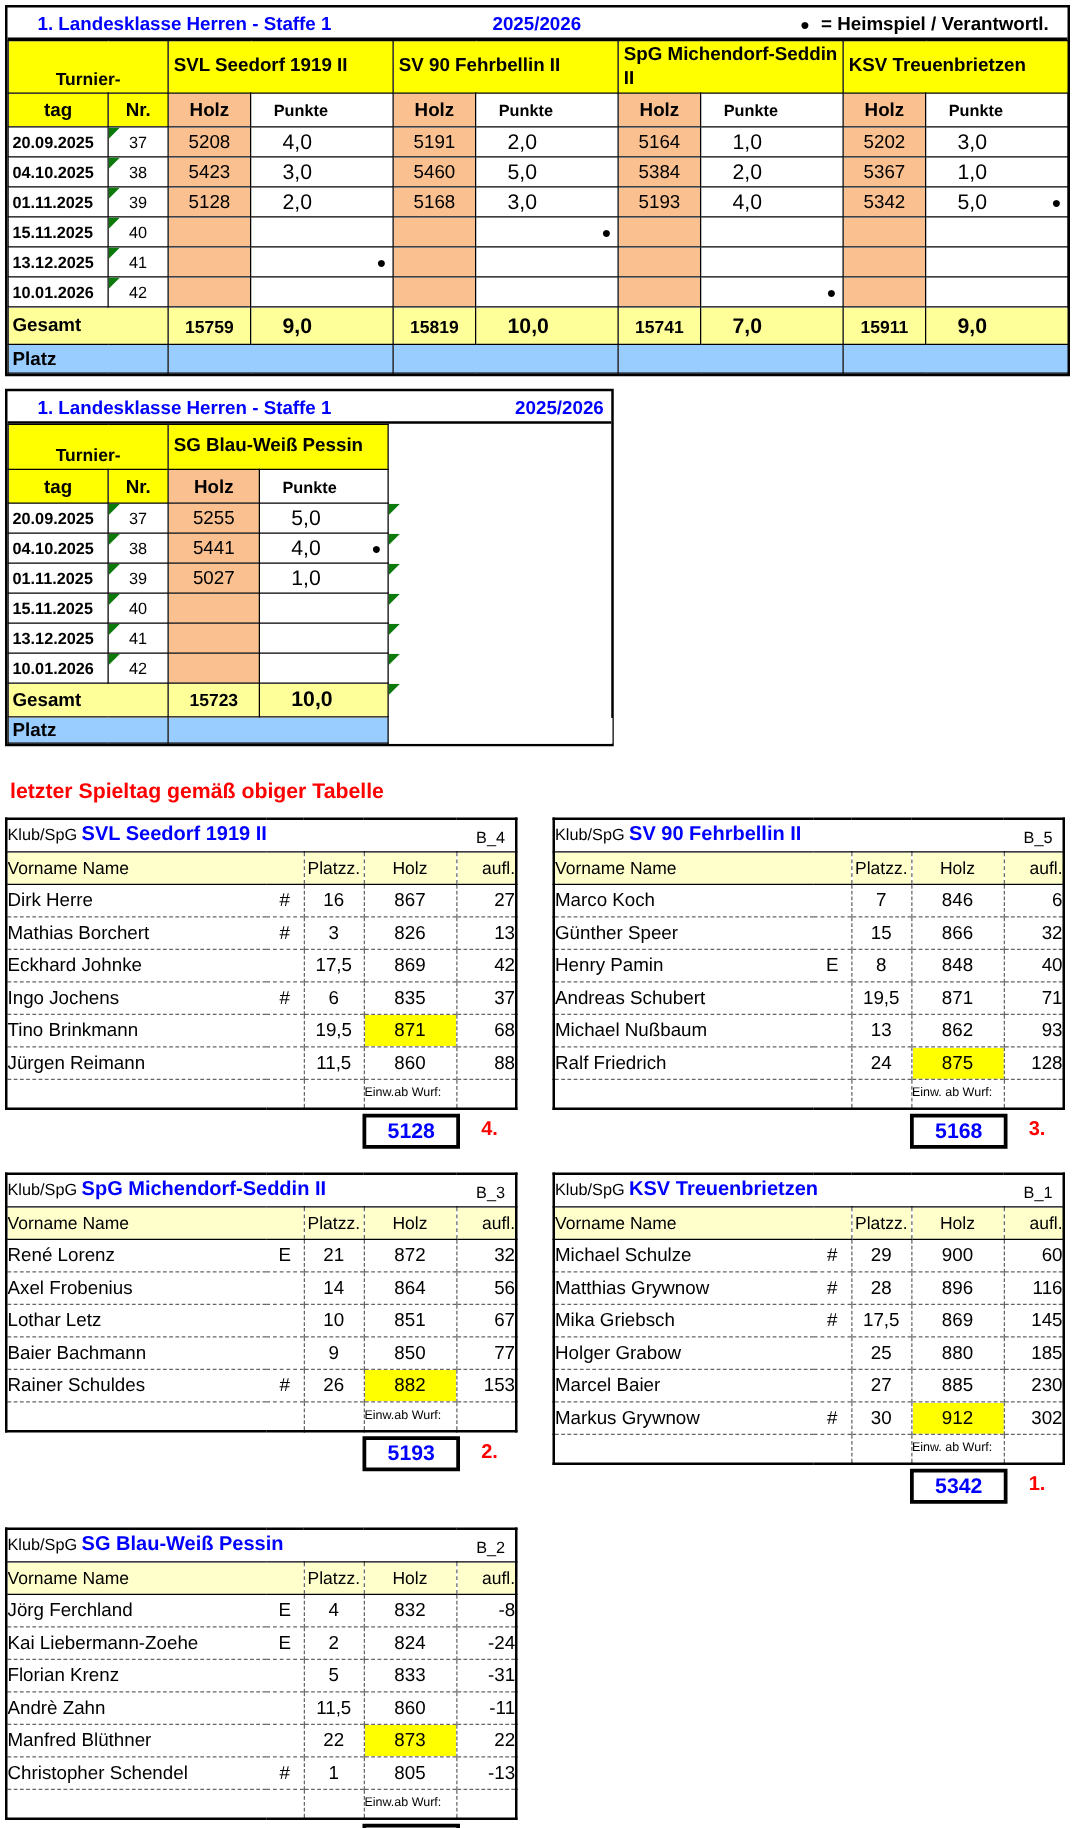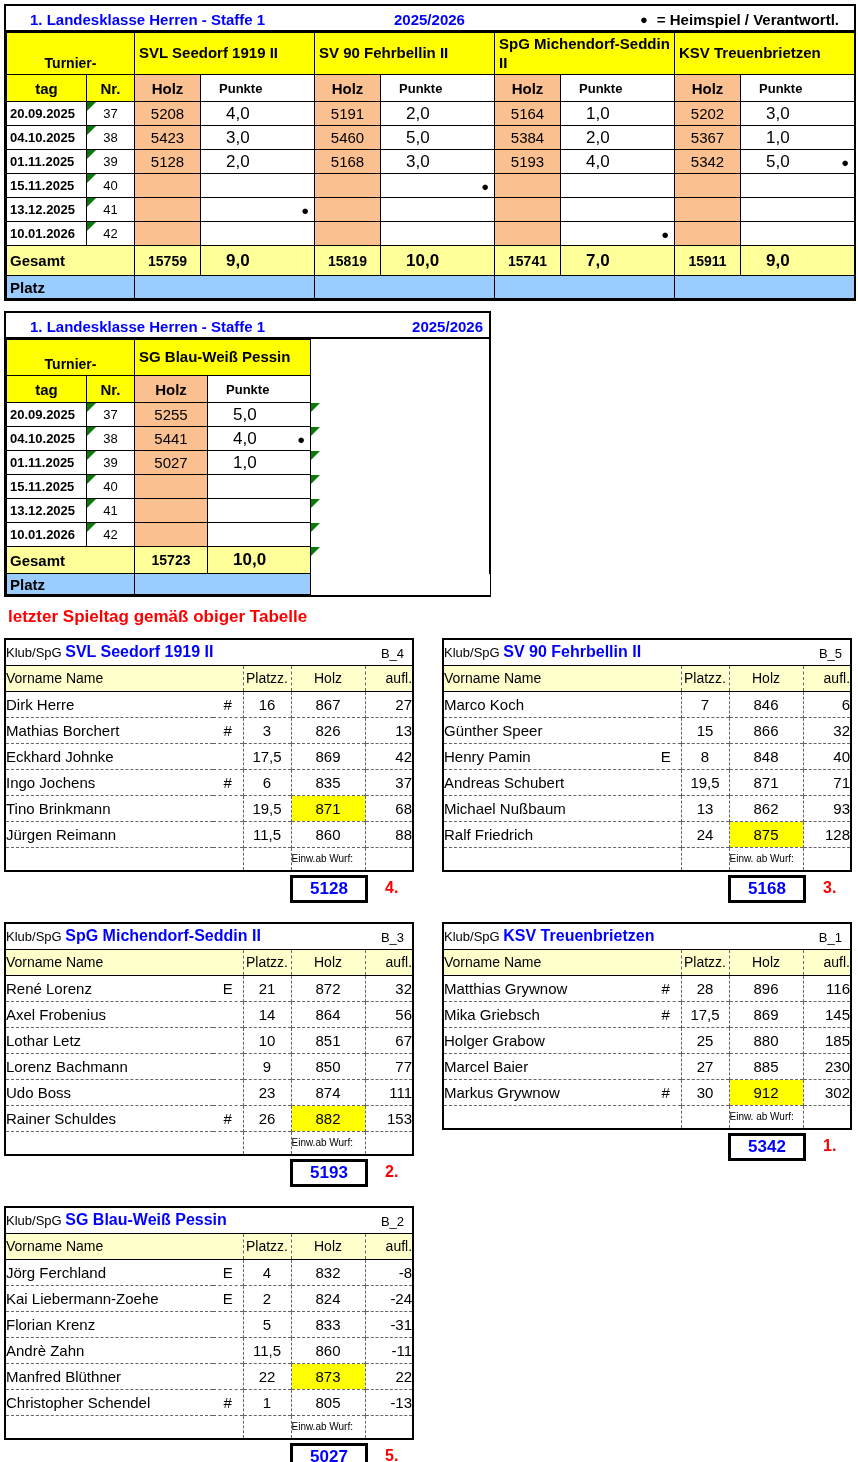--- a/index.html
+++ b/index.html
@@ -41,21 +41,21 @@
 .holzv{font-size:15px;text-align:center;}
 .punktev{font-size:17px;padding-left:25px;}
 .gesl{font-size:15px;padding-left:3px;}
 .gholz{font-size:14px;}
 .gpunkte{font-size:17px;padding-left:25px;margin-left:20px;}
 .tri{position:absolute;left:0;top:0;width:0;height:0;
   border-top:9px solid #0B7A0B;border-right:9px solid transparent;}
 .bullet{position:absolute;right:5px;top:50%;transform:translateY(-50%);font-size:13px;}
 
 
-.note{margin-top:10px;margin-bottom:9px;color:#FF0000;font-weight:bold;font-size:17px;padding-left:4px;height:22px;}
+.note{margin-top:26px;margin-bottom:9px;color:#FF0000;font-weight:bold;font-size:17px;padding-left:4px;height:22px;}
 
 
 #clubs{display:flex;flex-wrap:wrap;column-gap:26px;row-gap:13px;width:854px;}
 .club-block{width:412px;}
 .club-table{border:2px solid #000;width:408px;font-size:15px;}
 .club-table td{padding:0;}
 .ctitle{border-bottom:1px solid #000;padding-left:4px;position:relative;}
 .ks{font-size:13px;}
 .cteam{font-size:16px;font-weight:bold;color:#0000FF;}
 .ccode{position:absolute;right:8px;top:6px;font-size:13px;}
@@ -502,32 +502,25 @@
               <td class="paufl dashl">56</td>
             </tr>
             <tr class="prow" style="height:26px">
               <td class="pname">Lothar Letz</td>
               <td class="pmark"></td>
               <td class="ctr dashl">10</td>
               <td class="ctr dashl">851</td>
               <td class="paufl dashl">67</td>
             </tr>
             <tr class="prow" style="height:26px">
-              <td class="pname">Lorenz Bachmann</td>
+              <td class="pname">Baier Bachmann</td>
               <td class="pmark"></td>
               <td class="ctr dashl">9</td>
               <td class="ctr dashl">850</td>
               <td class="paufl dashl">77</td>
-            </tr>
-            <tr class="prow" style="height:26px">
-              <td class="pname">Udo Boss</td>
-              <td class="pmark"></td>
-              <td class="ctr dashl">23</td>
-              <td class="ctr dashl">874</td>
-              <td class="paufl dashl">111</td>
             </tr>
             <tr class="prow" style="height:26px">
               <td class="pname">Rainer Schuldes</td>
               <td class="pmark">#</td>
               <td class="ctr dashl">26</td>
               <td class="ctr dashl hl">882</td>
               <td class="paufl dashl">153</td>
             </tr>
             <tr class="erow" style="height:24px">
               <td class="" colspan="2"></td>
@@ -555,20 +548,27 @@
             <tr style="height:26px">
               <td colspan="5" class="ctitle"><span class="ks">Klub/SpG </span><span class="cteam">KSV Treuenbrietzen</span><span class="ccode">B_1</span></td>
             </tr>
             <tr style="height:26px" class="chead">
               <td class="hname" colspan="2">Vorname Name</td>
               <td class="ctr dashl">Platzz.</td>
               <td class="ctr dashl">Holz</td>
               <td class="haufl dashl">aufl.</td>
             </tr>
             <tr class="prow" style="height:26px">
+              <td class="pname">Michael Schulze</td>
+              <td class="pmark">#</td>
+              <td class="ctr dashl">29</td>
+              <td class="ctr dashl">900</td>
+              <td class="paufl dashl">60</td>
+            </tr>
+            <tr class="prow" style="height:26px">
               <td class="pname">Matthias Grywnow</td>
               <td class="pmark">#</td>
               <td class="ctr dashl">28</td>
               <td class="ctr dashl">896</td>
               <td class="paufl dashl">116</td>
             </tr>
             <tr class="prow" style="height:26px">
               <td class="pname">Mika Griebsch</td>
               <td class="pmark">#</td>
               <td class="ctr dashl">17,5</td>

